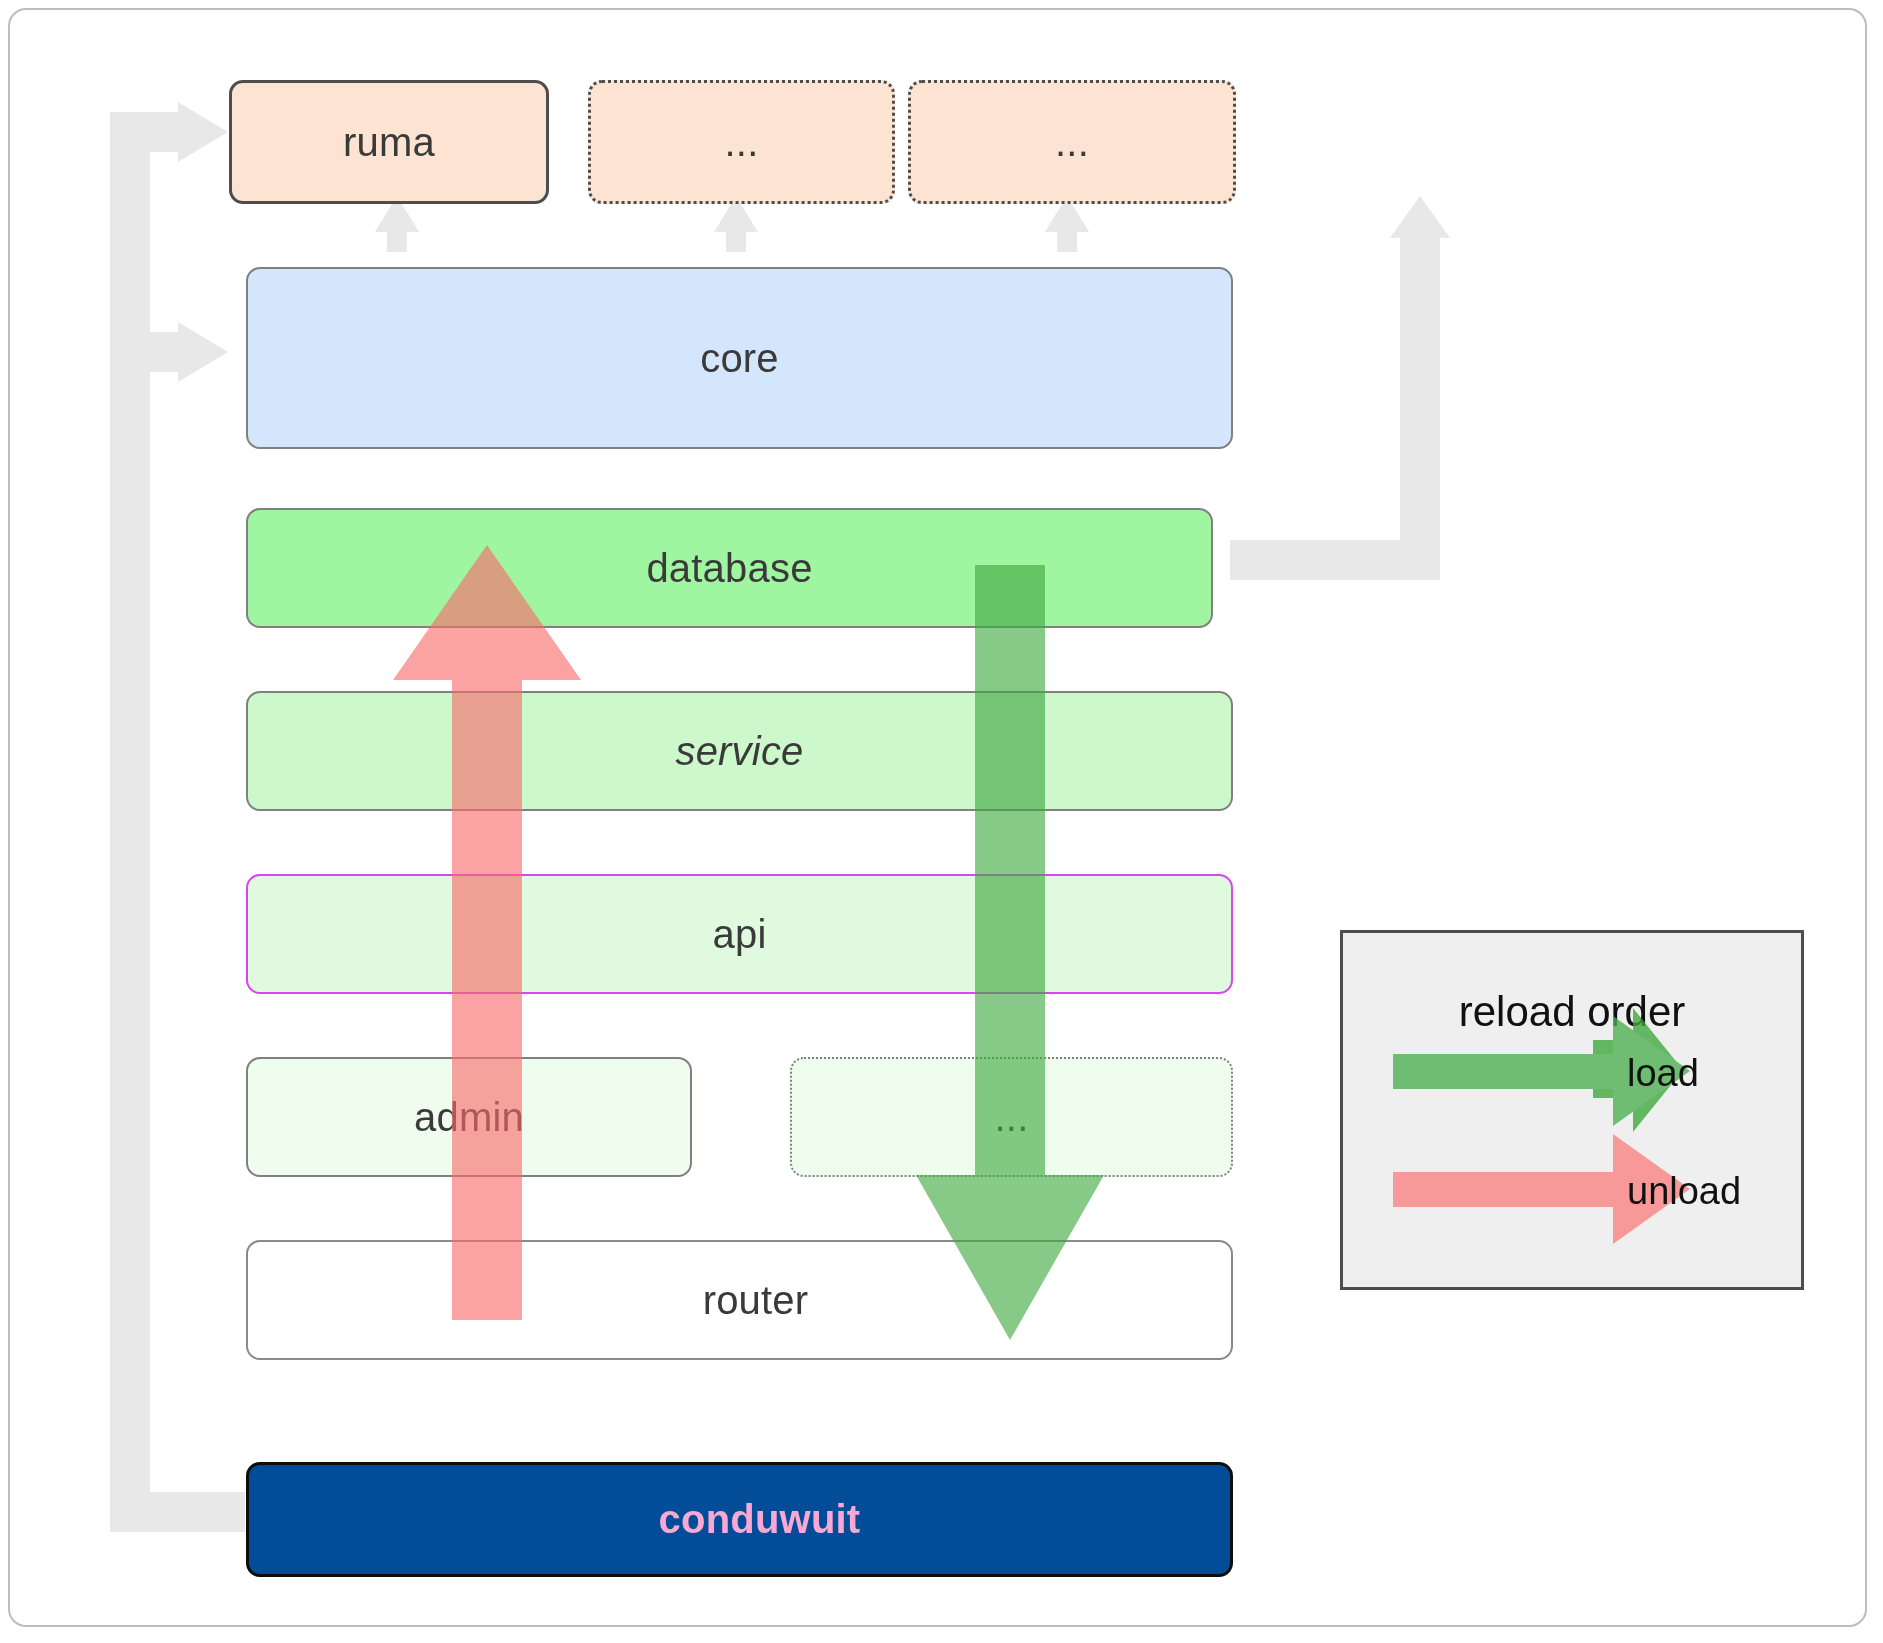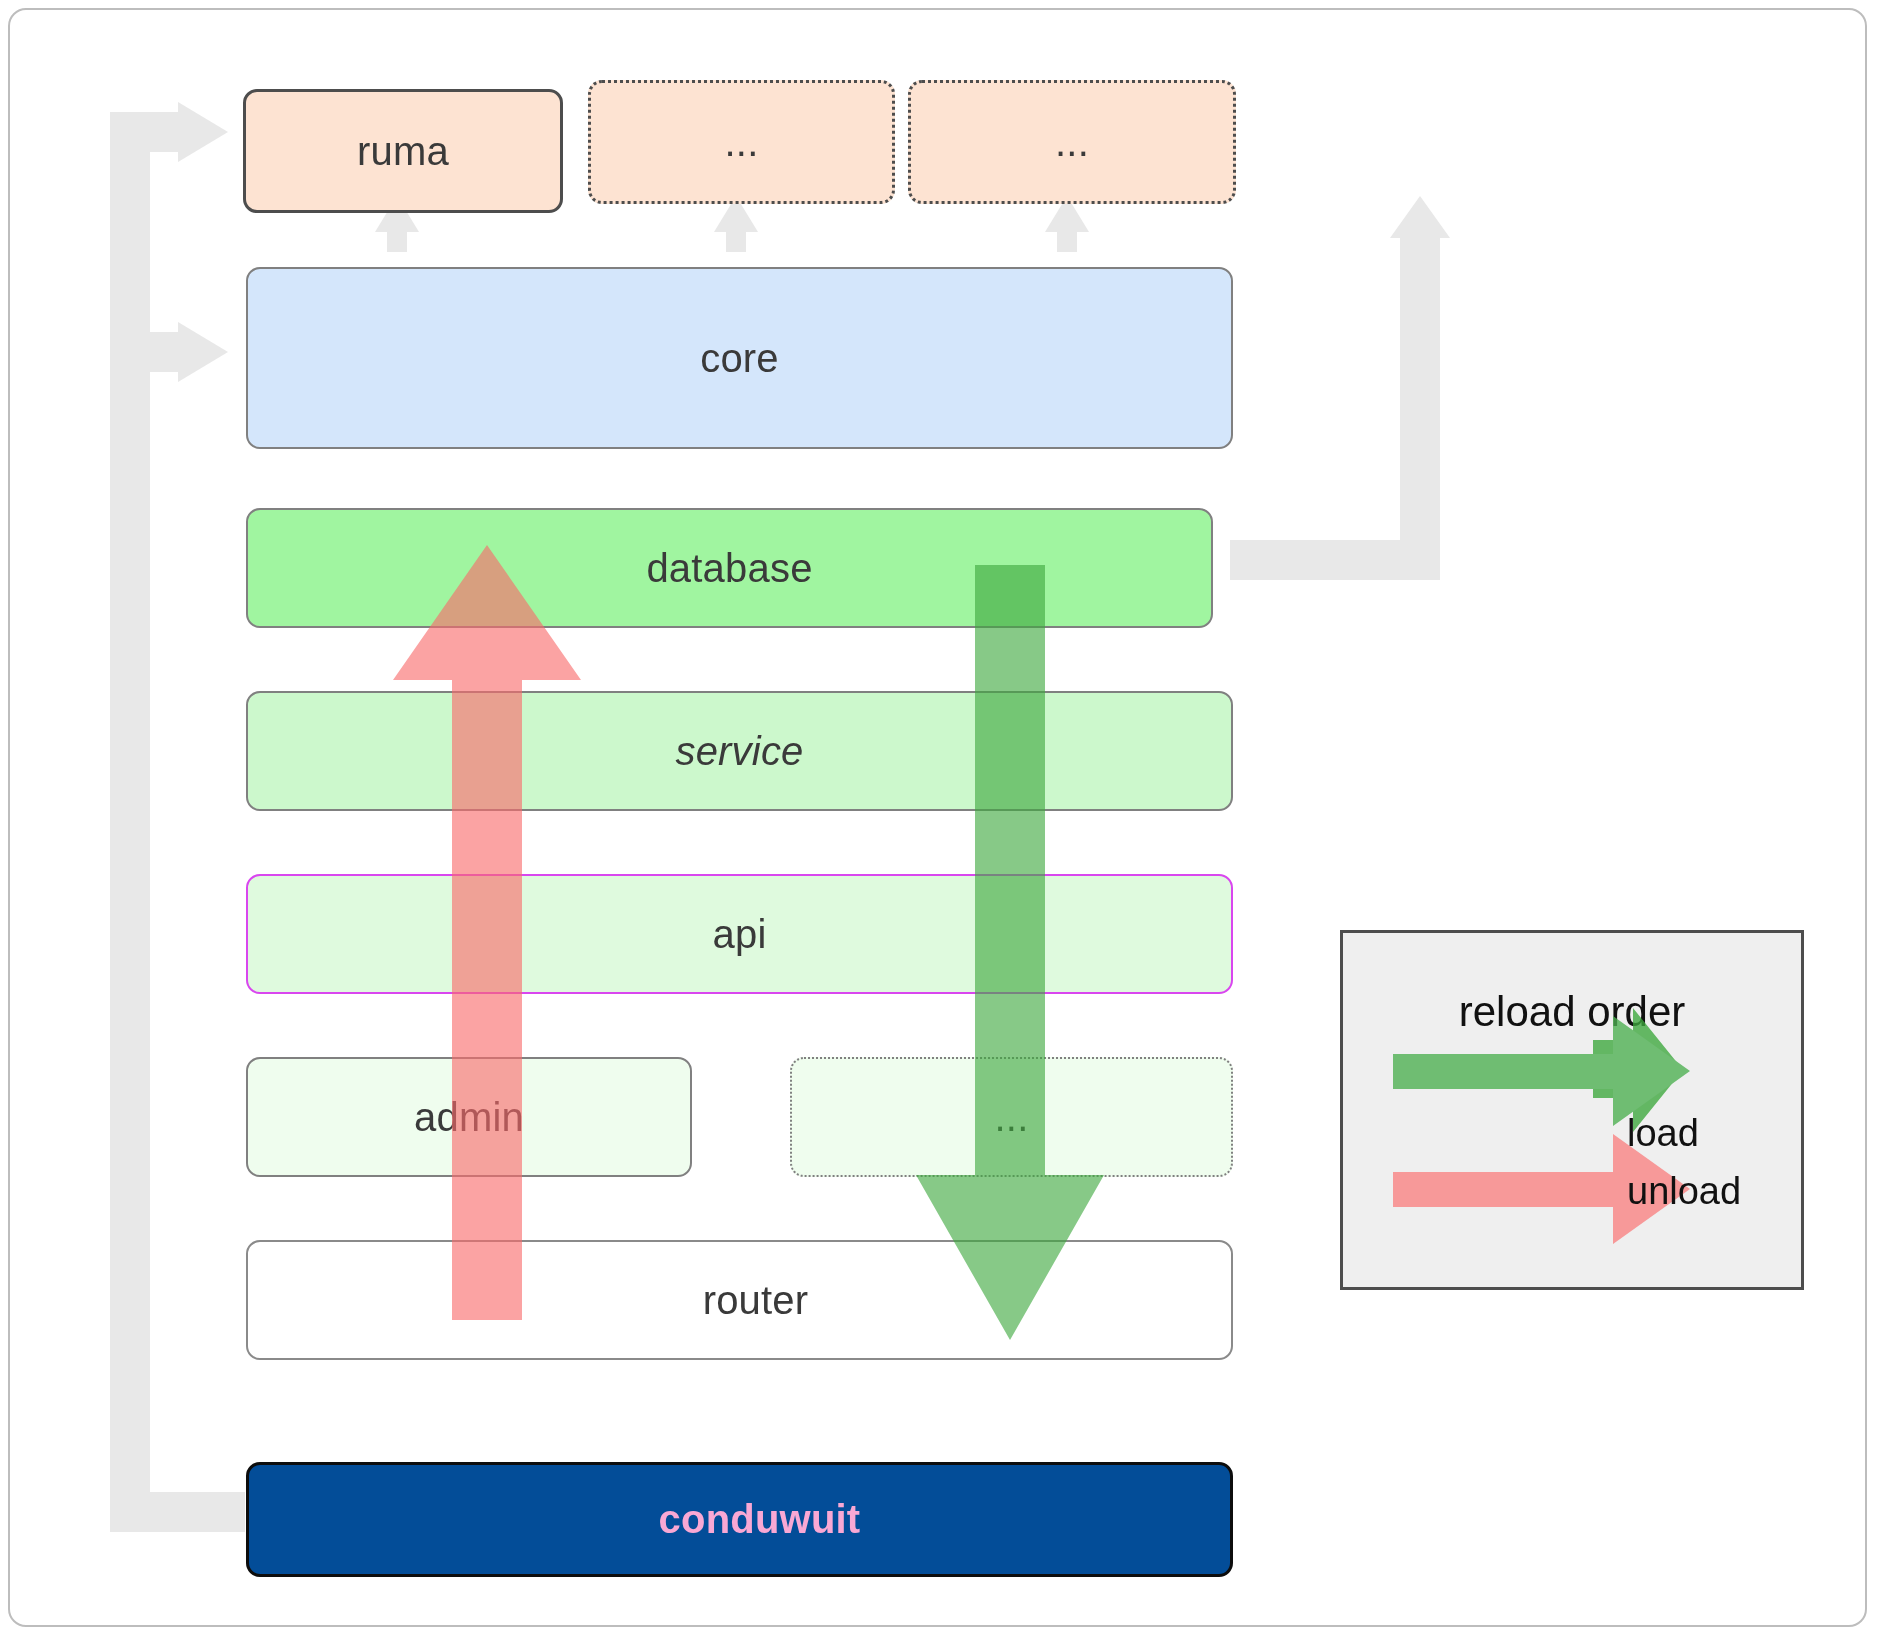--- a/index.html
+++ b/index.html
@@ -60,21 +60,21 @@
       <path d="M375 232 L419 232 L397 196 Z"></path>
 
       <path d="M726 252 L746 252 L746 228 L726 228 Z"></path>
       <path d="M714 232 L758 232 L736 196 Z"></path>
 
       <path d="M1057 252 L1077 252 L1077 228 L1057 228 Z"></path>
       <path d="M1045 232 L1089 232 L1067 196 Z"></path>
     </g>
   </svg>
 
-  <div class="node orange" style="left:243px;top:80px;width:320px;height:124px;margin-top:9px;">
+  <div class="node orange" style="left:229px;top:80px;width:320px;height:124px;">
     <span class="lbl">ruma</span>
   </div>
 
   <div class="node orange dotted" style="left:588px;top:80px;width:307px;height:124px;">
     <span class="lbl">...</span>
   </div>
 
   <div class="node orange dotted" style="left:908px;top:80px;width:328px;height:124px;">
     <span class="lbl">...</span>
   </div>
@@ -131,16 +131,16 @@
     <g opacity="0.78">
       <path d="M1393 1068 L1593 1068 L1593 1040 L1633 1040 L1633 1008 L1683 1070 L1633 1132 L1633 1098 L1593 1098 L1593 1068 Z" fill="#3da83d"></path>
       <rect x="1393" y="1068" width="240" height="0" fill="none"></rect>
       <path d="M1393 1054 L1613 1054 L1613 1016 L1690 1071 L1613 1126 L1613 1089 L1393 1089 Z" fill="#4caf50"></path>
     </g>
     <g opacity="0.78">
       <path d="M1393 1172 L1613 1172 L1613 1134 L1690 1189 L1613 1244 L1613 1207 L1393 1207 Z" fill="#f98080"></path>
     </g>
   </svg>
 
-  <div class="legend-label" style="left:1627px;top:1112px;">load</div>
+  <div class="legend-label" style="left:1627px;top:1052px;">load</div>
 
   <div class="legend-label" style="left:1627px;top:1170px;">unload</div>
 </div>
 
 </body></html>

